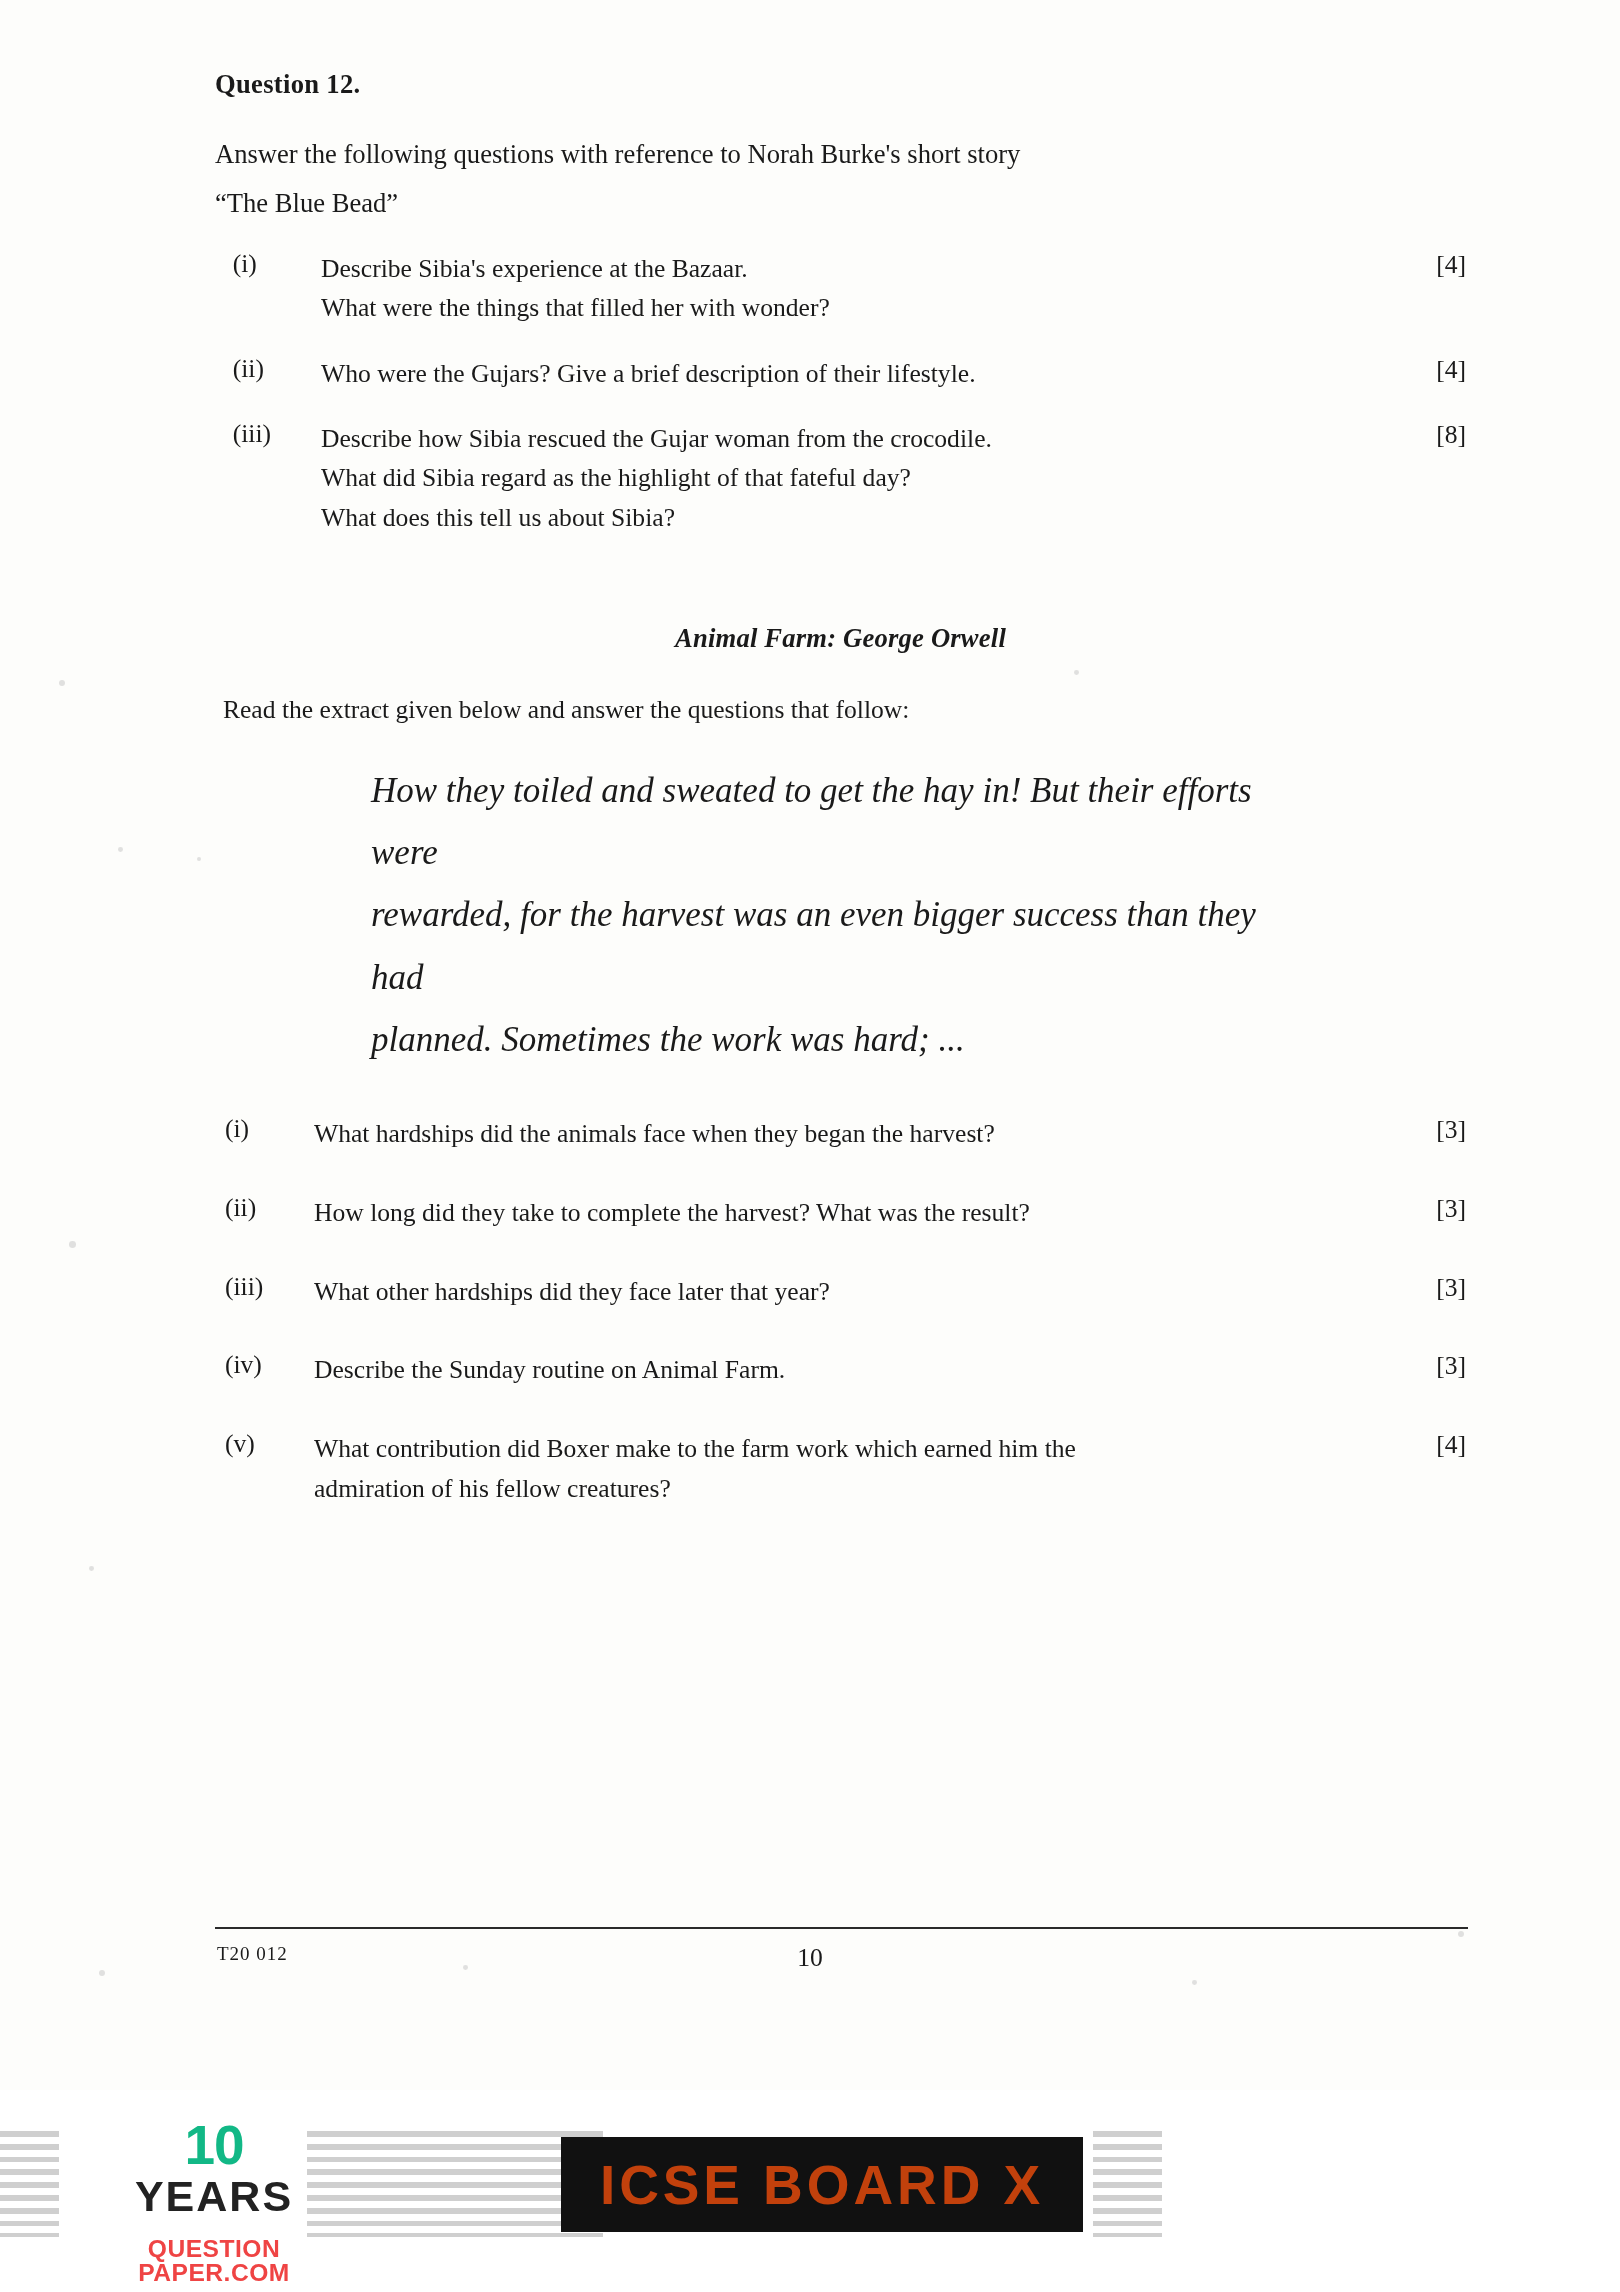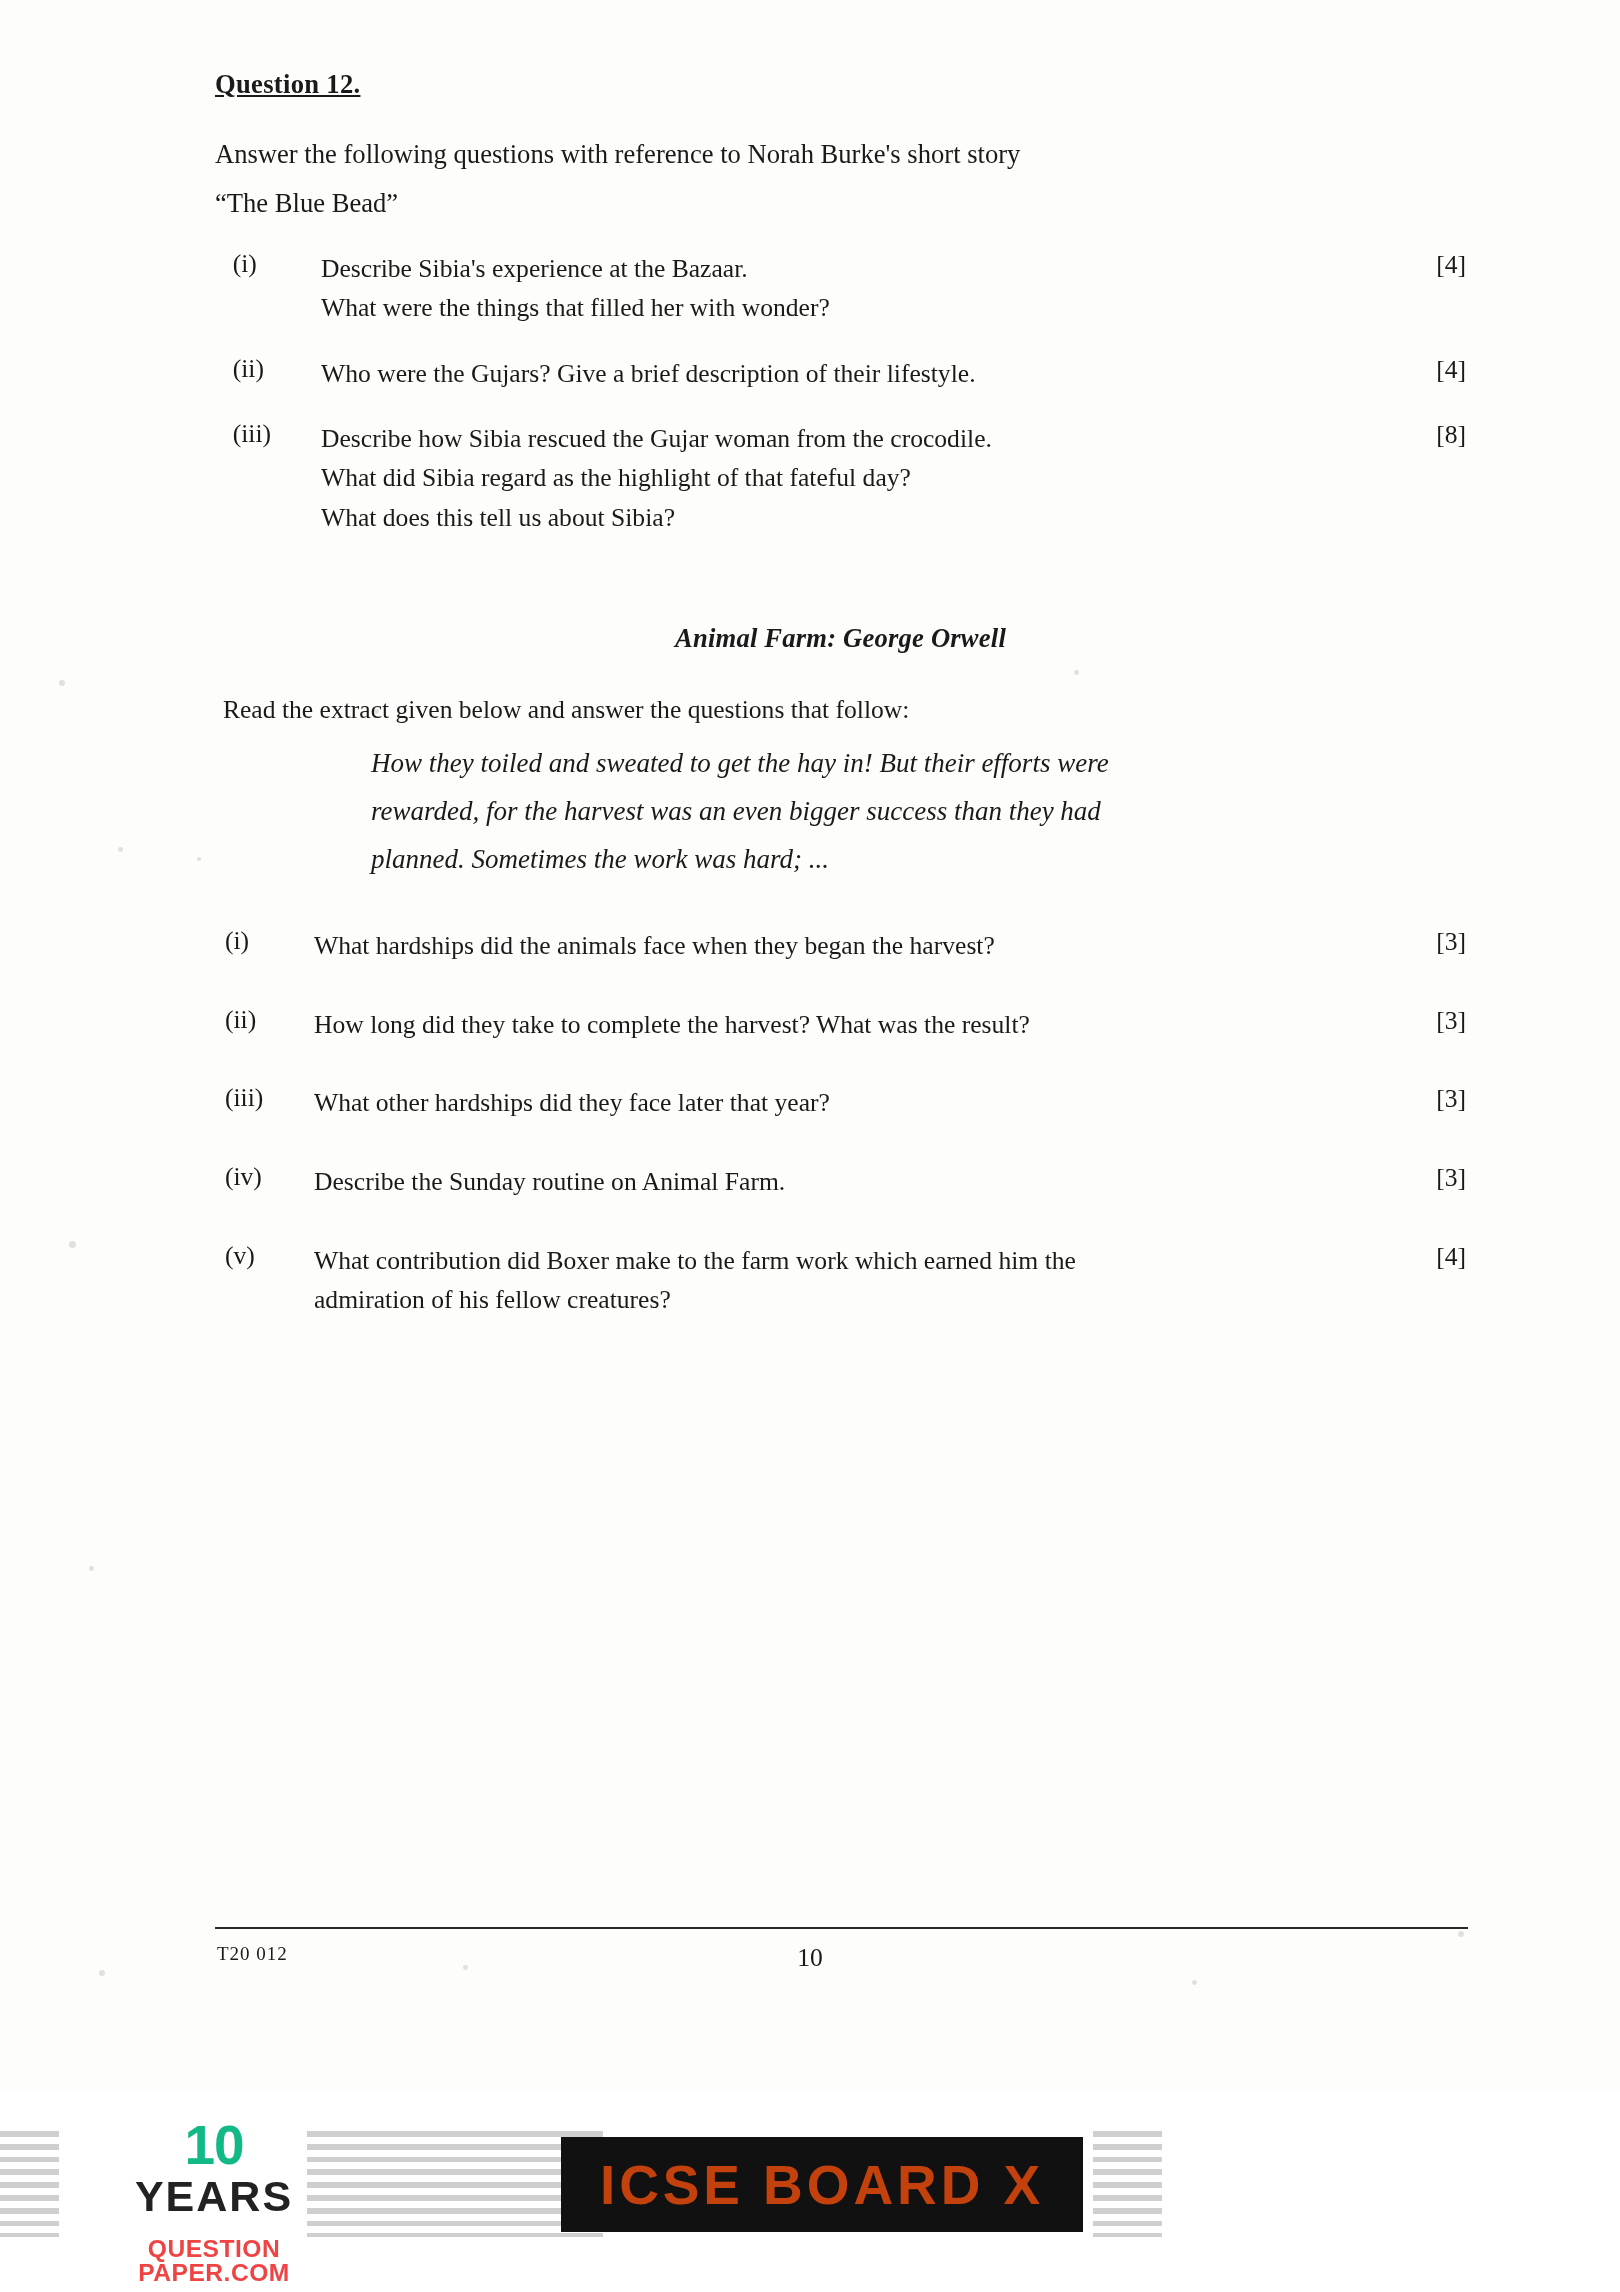--- a/index.html
+++ b/index.html
@@ -33,21 +33,20 @@
     left: 215px;
     top: 69px;
     width: 1251px;
   }
 
   .q-head {
     font-weight: bold;
     font-size: 26.6px;
     letter-spacing: 0.3px;
     margin: 0 0 33px 0;
-    text-decoration: underline;
   }
   .para {
     font-size: 26.6px;
     line-height: 1.62;
     text-align: justify;
     margin: 0 0 5.9px 0;
     width: 1113px;
   }
   .para.nojust { text-align: left; }
 
@@ -93,23 +92,23 @@
     font-weight: bold;
     font-size: 26.6px;
     margin: 100px 0 0 0;
   }
   .read-line {
     font-size: 25.6px;
     margin: 41px 0 0 7.9px;
   }
   .extract {
     font-style: italic;
-    font-size: 27px;
+    font-size: 35px;
     line-height: 1.78;
-    margin: 14px 0 0 156px;
+    margin: 35px 0 0 156px;
     width: 946px;
   }
 
   .qlist2 { margin-top: 43px; }
   .qlist2 .qrow { margin-bottom: 39px; }
   .qlist2 .qnum { width: 99px; flex: 0 0 99px; padding-left: 9.9px;}
 
   
   .footer-rule {
     position: absolute;

